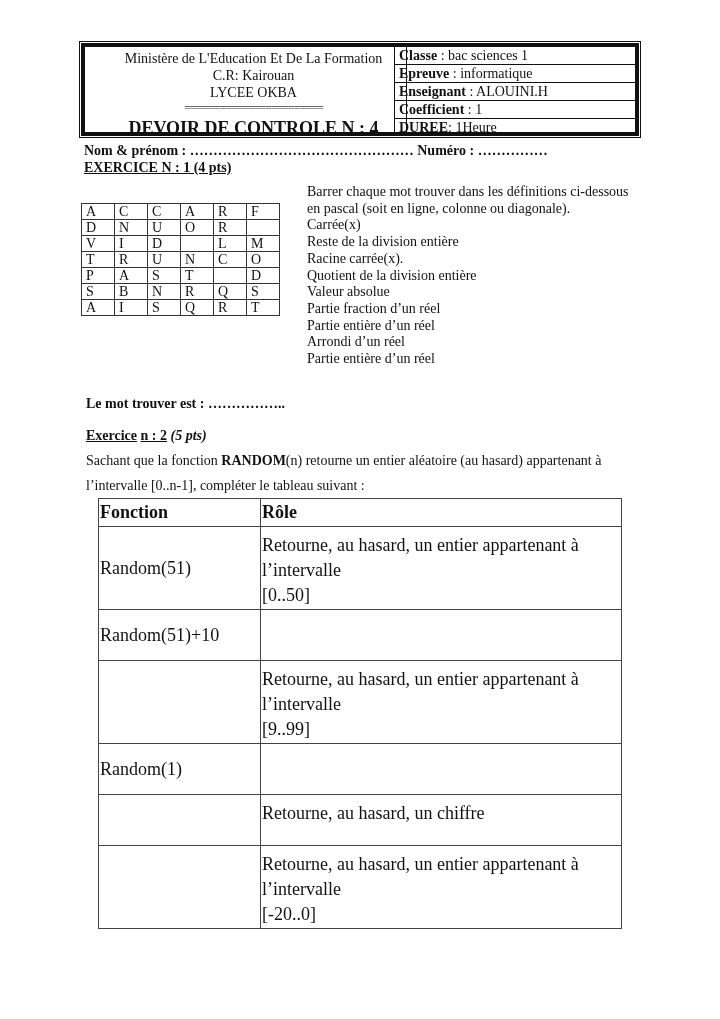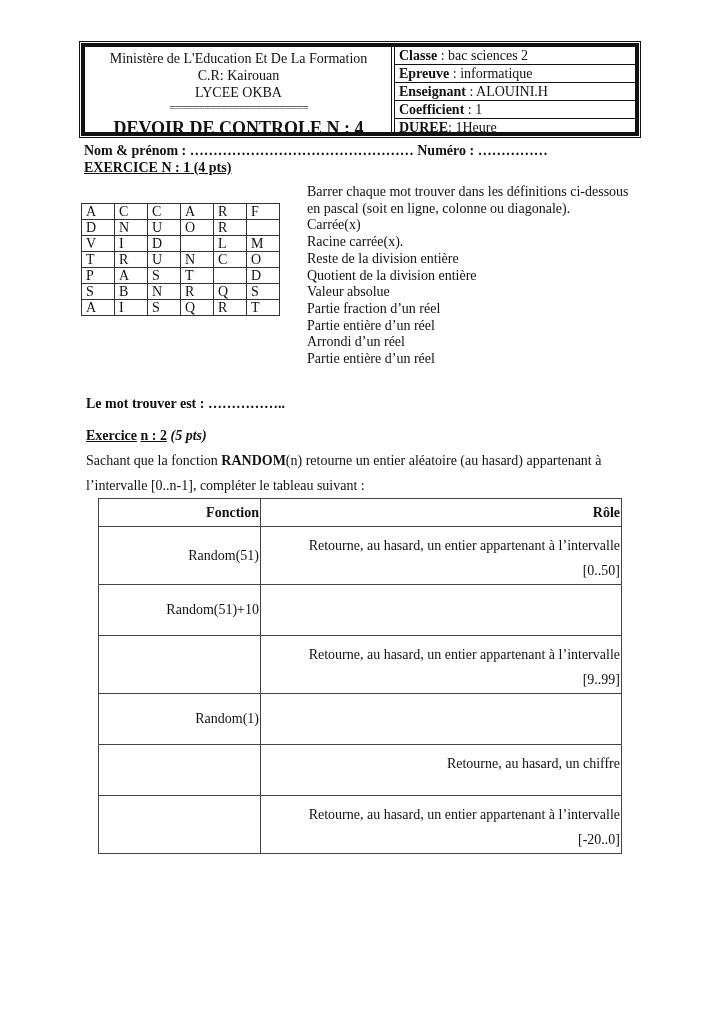--- a/index.html
+++ b/index.html
@@ -9,21 +9,21 @@
   }
   .abs { position: absolute; }
 
   
   .header {
     left: 81px; top: 43px; width: 558px; height: 93px;
     border: 4px solid #111; box-sizing: border-box;
     outline: 1px solid #111; outline-offset: 1px;
   }
   .header-left {
-    position: absolute; left: 1px; top: 0; width: 306px; height: 100%;
+    position: absolute; left: 16px; top: 0; width: 306px; height: 100%;
     text-align: center; font-size: 14px; line-height: 17px; padding-top: 3px;
     box-sizing: border-box; border-right: 1px solid #111;
   }
   .header-left .sep { letter-spacing: -1px; font-size: 12px; line-height: 14px; color: #333; }
   .header-left .title { font-weight: bold; font-size: 18px; line-height: 22px; margin-top: 2px; }
   .header-right {
     position: absolute; left: 309px; top: 0; right: 0; height: 100%;
     border-left: 1px solid #111;
   }
   .hr-row {
@@ -47,40 +47,40 @@
   }
 
   .defs { left: 307px; top: 184px; width: 350px; font-size: 14px; line-height: 16.7px; }
   .defs .it { }
 
   
   table.t2 {
     position: absolute; left: 98px; top: 498px; width: 524px; border-collapse: collapse;
   }
   table.t2 th, table.t2 td {
-    border: 1px solid #444; font-size: 14px; text-align: right; vertical-align: middle;
+    border: 1px solid #444; font-size: 18px; text-align: left; vertical-align: middle;
   }
   table.t2 th { height: 25px; font-weight: bold; }
   table.t2 td.fn { width: 159px; }
   table.t2 td.role { vertical-align: top; line-height: 25px; padding-top: 6px; }
   table.t2 tr.r { height: 51px; }
 </style>
 </head>
 <body>
 
 <div class="abs header">
   <div class="header-left">
     <div>Ministère de L'Education Et De La Formation</div>
     <div>C.R: Kairouan</div>
     <div>LYCEE OKBA</div>
     <div class="sep">========================</div>
     <div class="title">DEVOIR DE CONTROLE N : 4</div>
   </div>
   <div class="header-right">
-    <div class="hr-row"><b>Classe</b><span> : </span><span>bac sciences 2</span></div>
+    <div class="hr-row"><b>Classe</b><span> : </span><span>bac sciences 1</span></div>
     <div class="hr-row"><b>Epreuve</b><span> : </span><span>informatique</span></div>
     <div class="hr-row"><b>Enseignant</b><span> : </span><span>ALOUINI.H</span></div>
     <div class="hr-row"><b>Coefficient</b><span> : </span><span>1</span></div>
     <div class="hr-row"><b>DUREE</b><span>: </span><span>1Heure</span></div>
   </div>
 </div>
 
 <div class="abs line bold" style="left:84px; top:142px;">Nom &amp; prénom : ………………………………………… Numéro : ……………</div>
 <div class="abs line bold u" style="left:84px; top:159px;">EXERCICE N : 1 (4 pts)</div>
 
@@ -142,22 +142,22 @@
         <td>R</td>
         <td>T</td>
     </tr>
   </tbody>
 </table>
 
 <div class="abs defs">
   <div class="it">Barrer chaque mot trouver dans les définitions ci-dessous</div>
   <div class="it">en pascal (soit en ligne, colonne ou diagonale).</div>
   <div>Carrée(x)</div>
+  <div>Reste de la division entière</div>
   <div>Racine carrée(x).</div>
-  <div>Reste de la division entière</div>
   <div>Quotient de la division entière</div>
   <div>Valeur absolue</div>
   <div>Partie fraction d’un réel</div>
   <div>Partie entière d’un réel</div>
   <div>Arrondi d’un réel</div>
   <div>Partie entière d’un réel</div>
 </div>
 
 <div class="abs line bold" style="left:86px; top:395px;">Le mot trouver est : ……………..</div>
 

